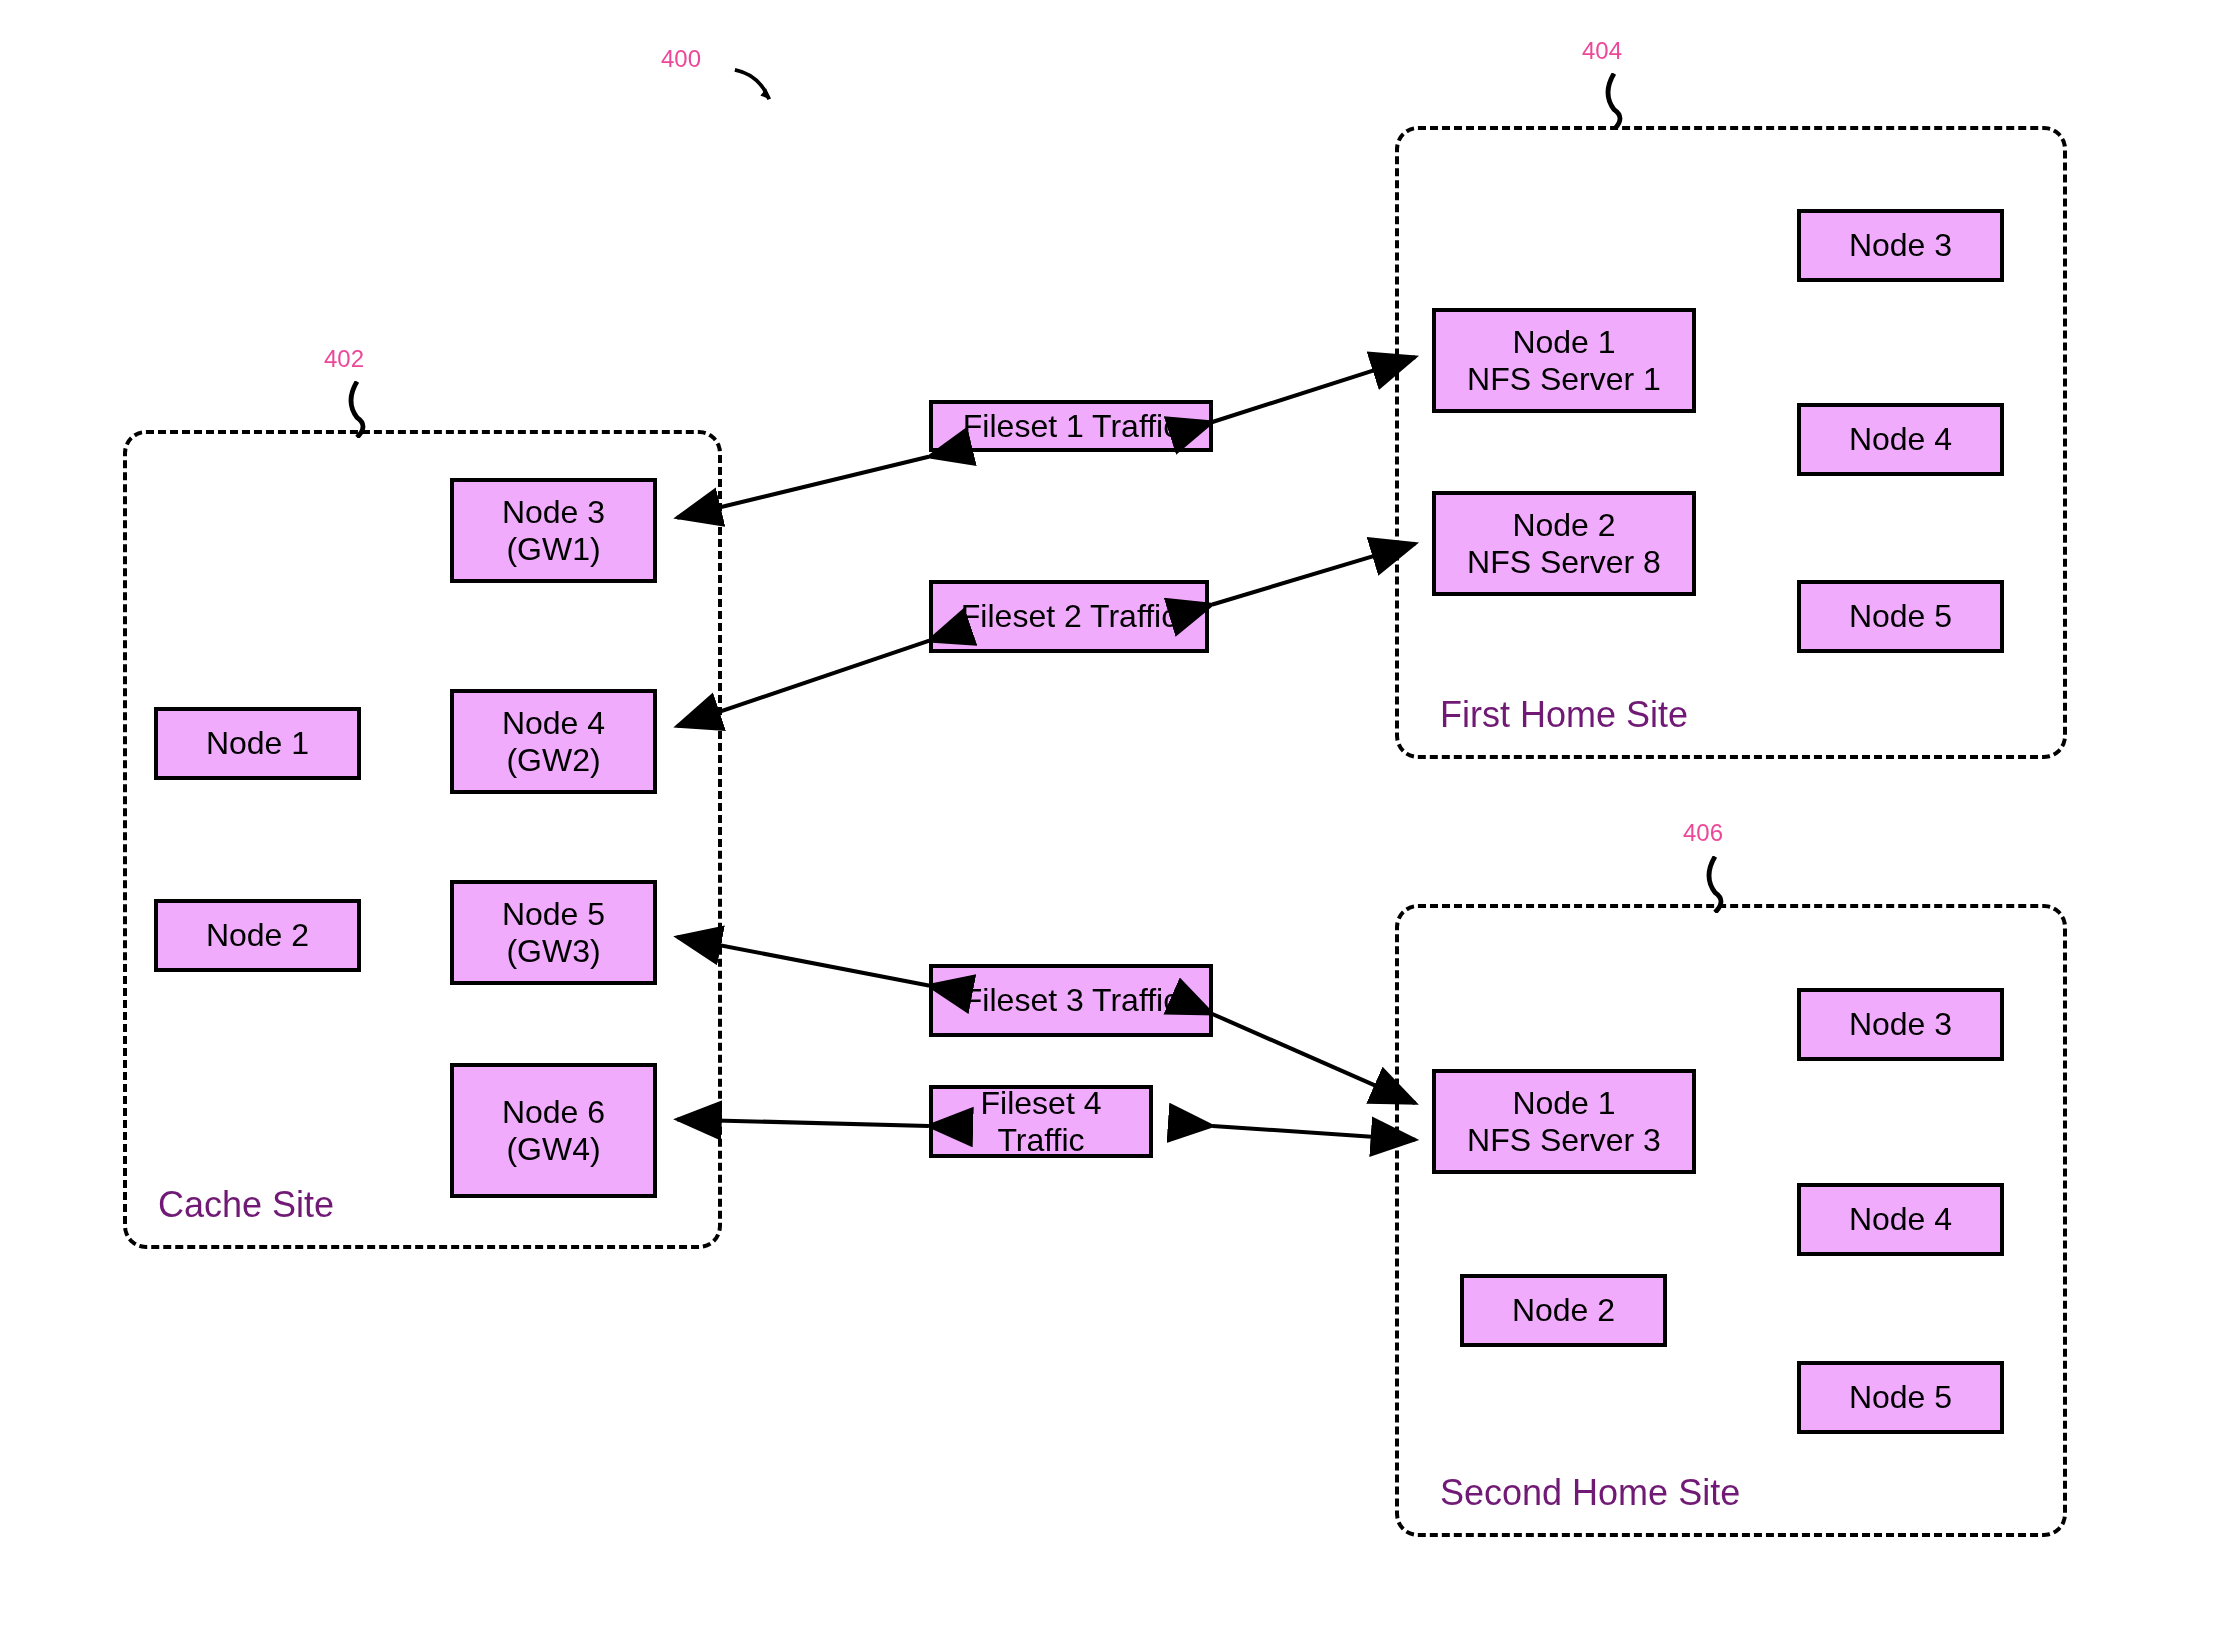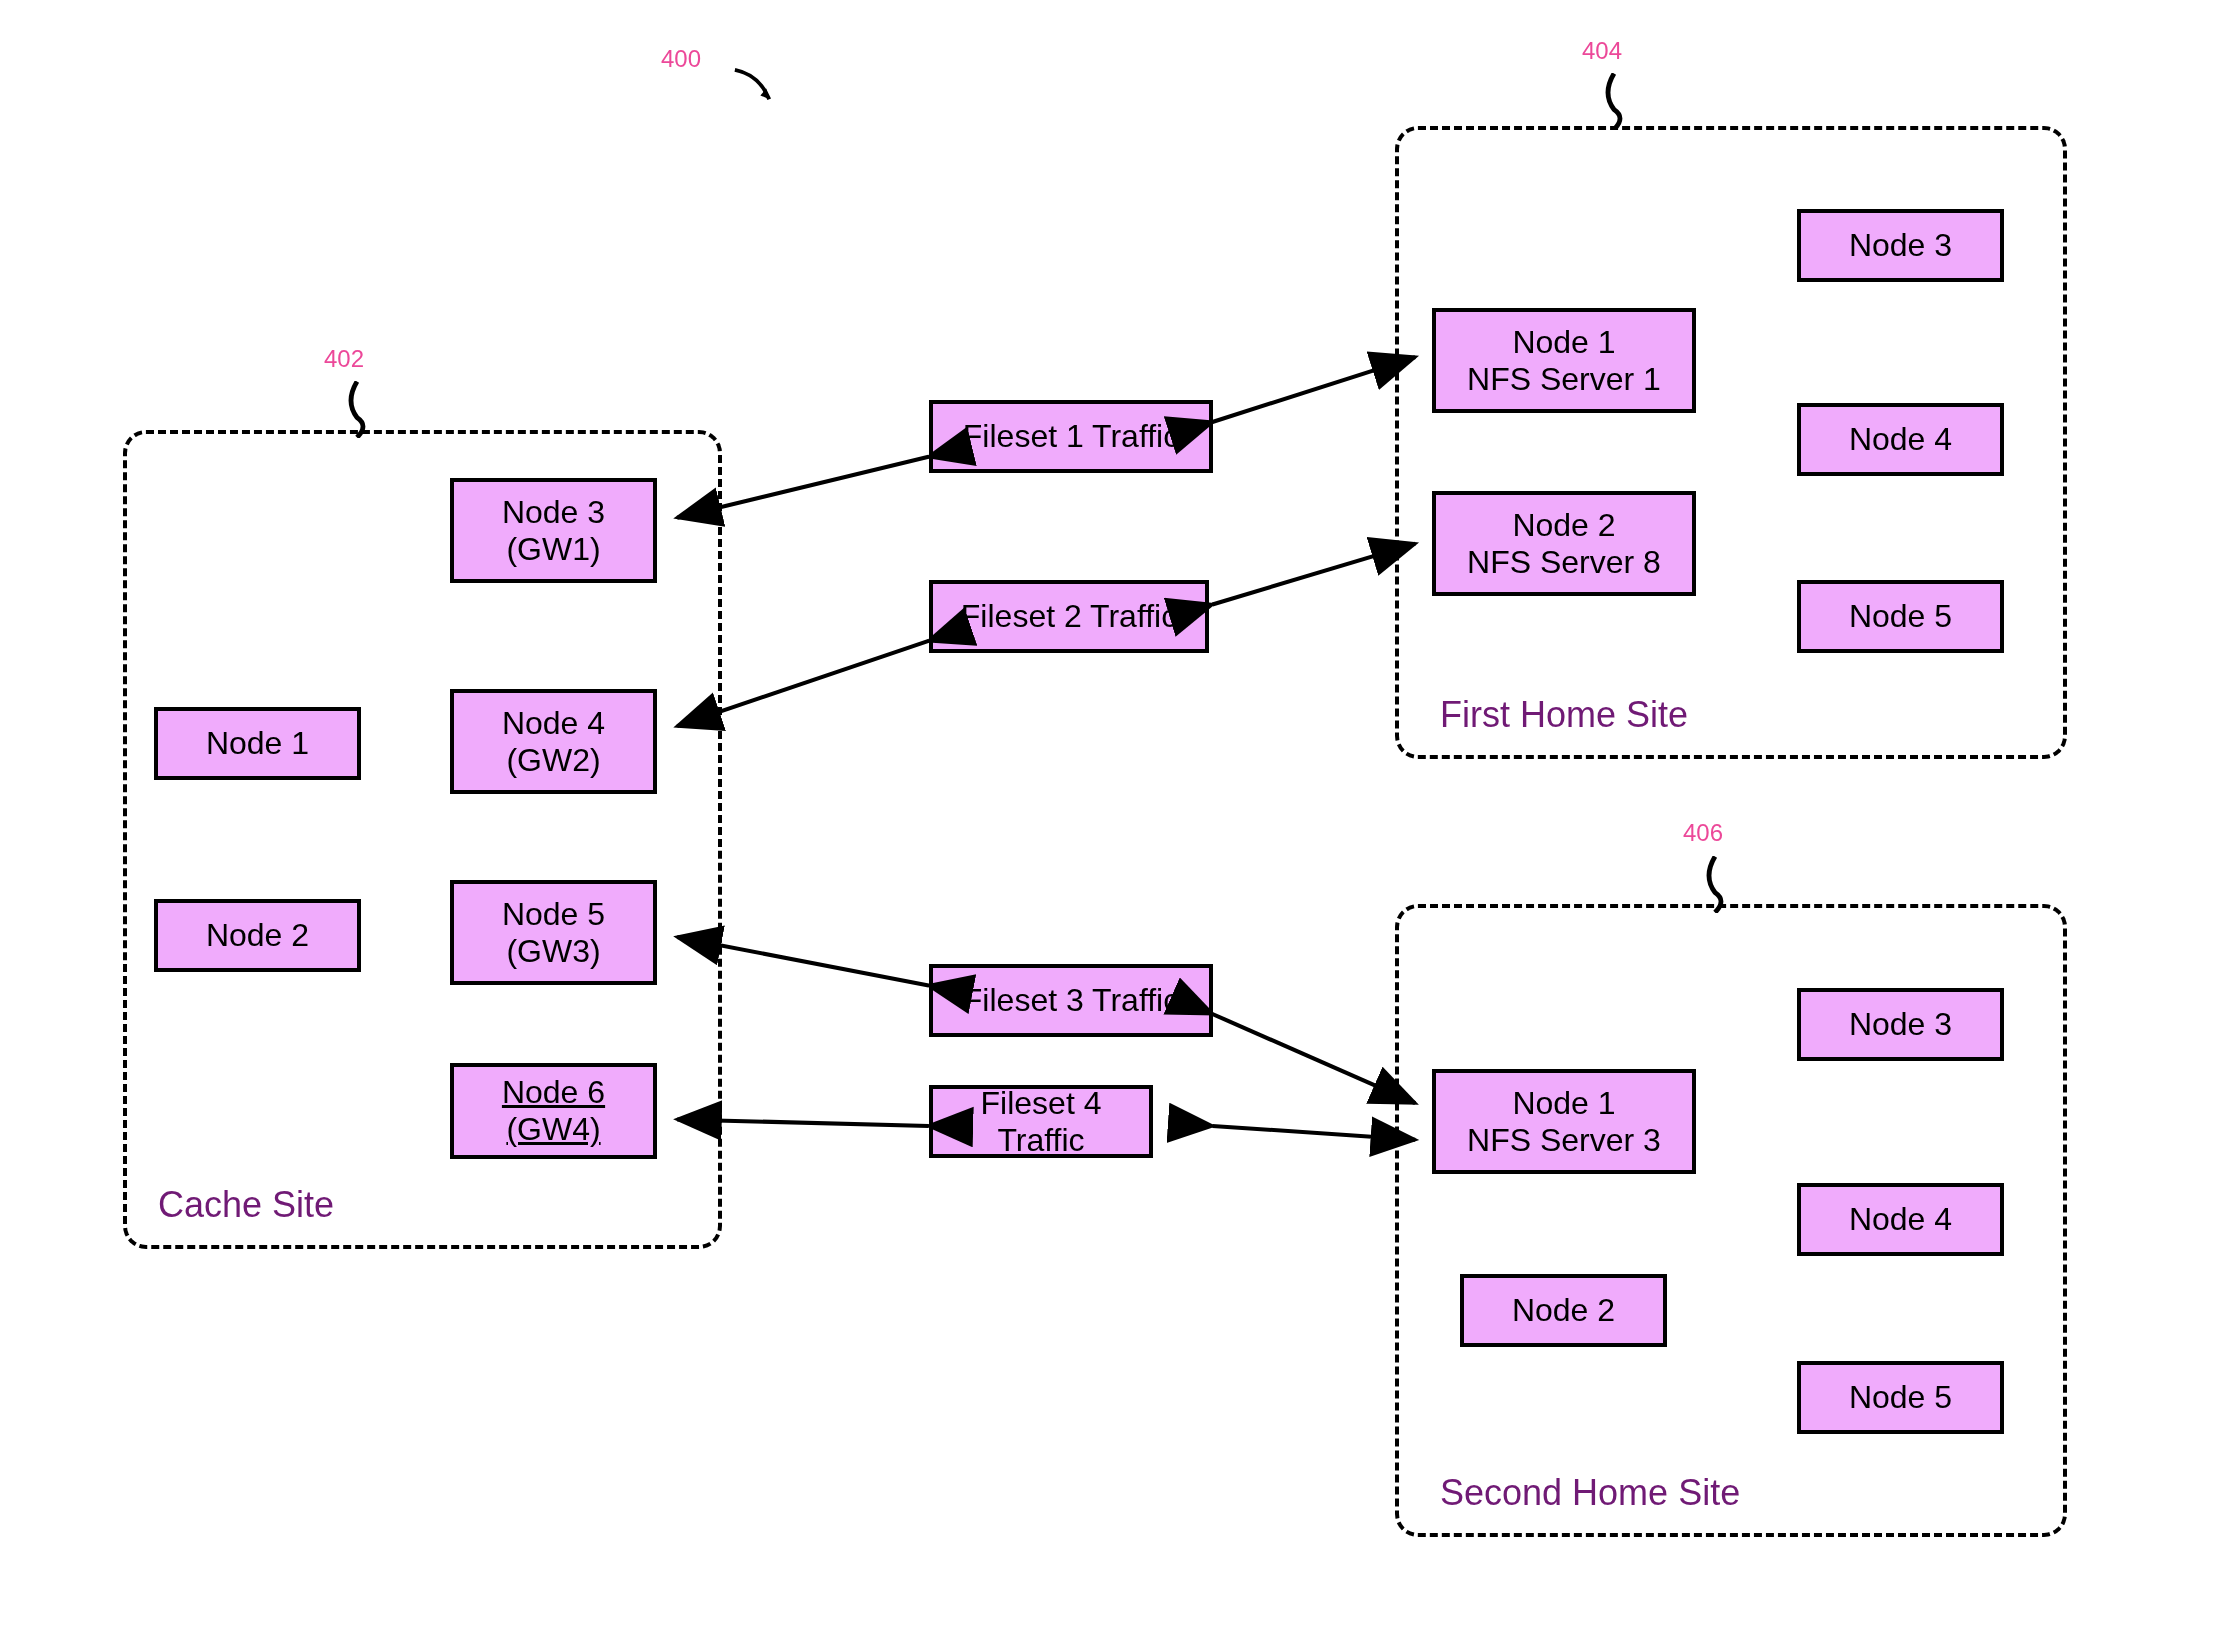--- a/index.html
+++ b/index.html
@@ -102,21 +102,21 @@
       <span>Node 4</span><br>
       <span>(GW2)</span>
     </div>
   </div>
   <div class="box" style="left:450px; top:880px; width:207px; height:105px;">
     <div>
       <span>Node 5</span><br>
       <span>(GW3)</span>
     </div>
   </div>
-  <div class="box" style="left:450px; top:1063px; width:207px; height:96px;text-decoration:underline;">
+  <div class="box" style="left:450px; top:1063px; width:207px; height:135px;">
     <div>
       <span>Node 6</span><br>
       <span>(GW4)</span>
     </div>
   </div>
 
   <div class="site" style="left:1395px; top:126px; width:664px; height:625px;"></div>
   <div class="site-label" style="left:1440px; top:694px;">First Home Site</div>
 
   <div class="box" style="left:1432px; top:308px; width:264px; height:105px;">
@@ -156,21 +156,21 @@
   <div class="box" style="left:1797px; top:988px; width:207px; height:73px;">
       <span>Node 3</span>
     </div>
   <div class="box" style="left:1797px; top:1183px; width:207px; height:73px;">
       <span>Node 4</span>
     </div>
   <div class="box" style="left:1797px; top:1361px; width:207px; height:73px;">
       <span>Node 5</span>
     </div>
 
-  <div class="box" style="left:929px; top:400px; width:284px; height:73px;">
+  <div class="box" style="left:929px; top:400px; width:284px; height:52px;">
       <span>Fileset 1 Traffic</span>
     </div>
   <div class="box" style="left:929px; top:580px; width:280px; height:73px;">
       <span>Fileset 2 Traffic</span>
     </div>
   <div class="box" style="left:929px; top:964px; width:284px; height:73px;justify-content:center;">
       <span>Fileset 3 Traffic</span>
     </div>
   <div class="box" style="left:929px; top:1085px; width:224px; height:73px;">
       <span>Fileset 4 Traffic</span>

